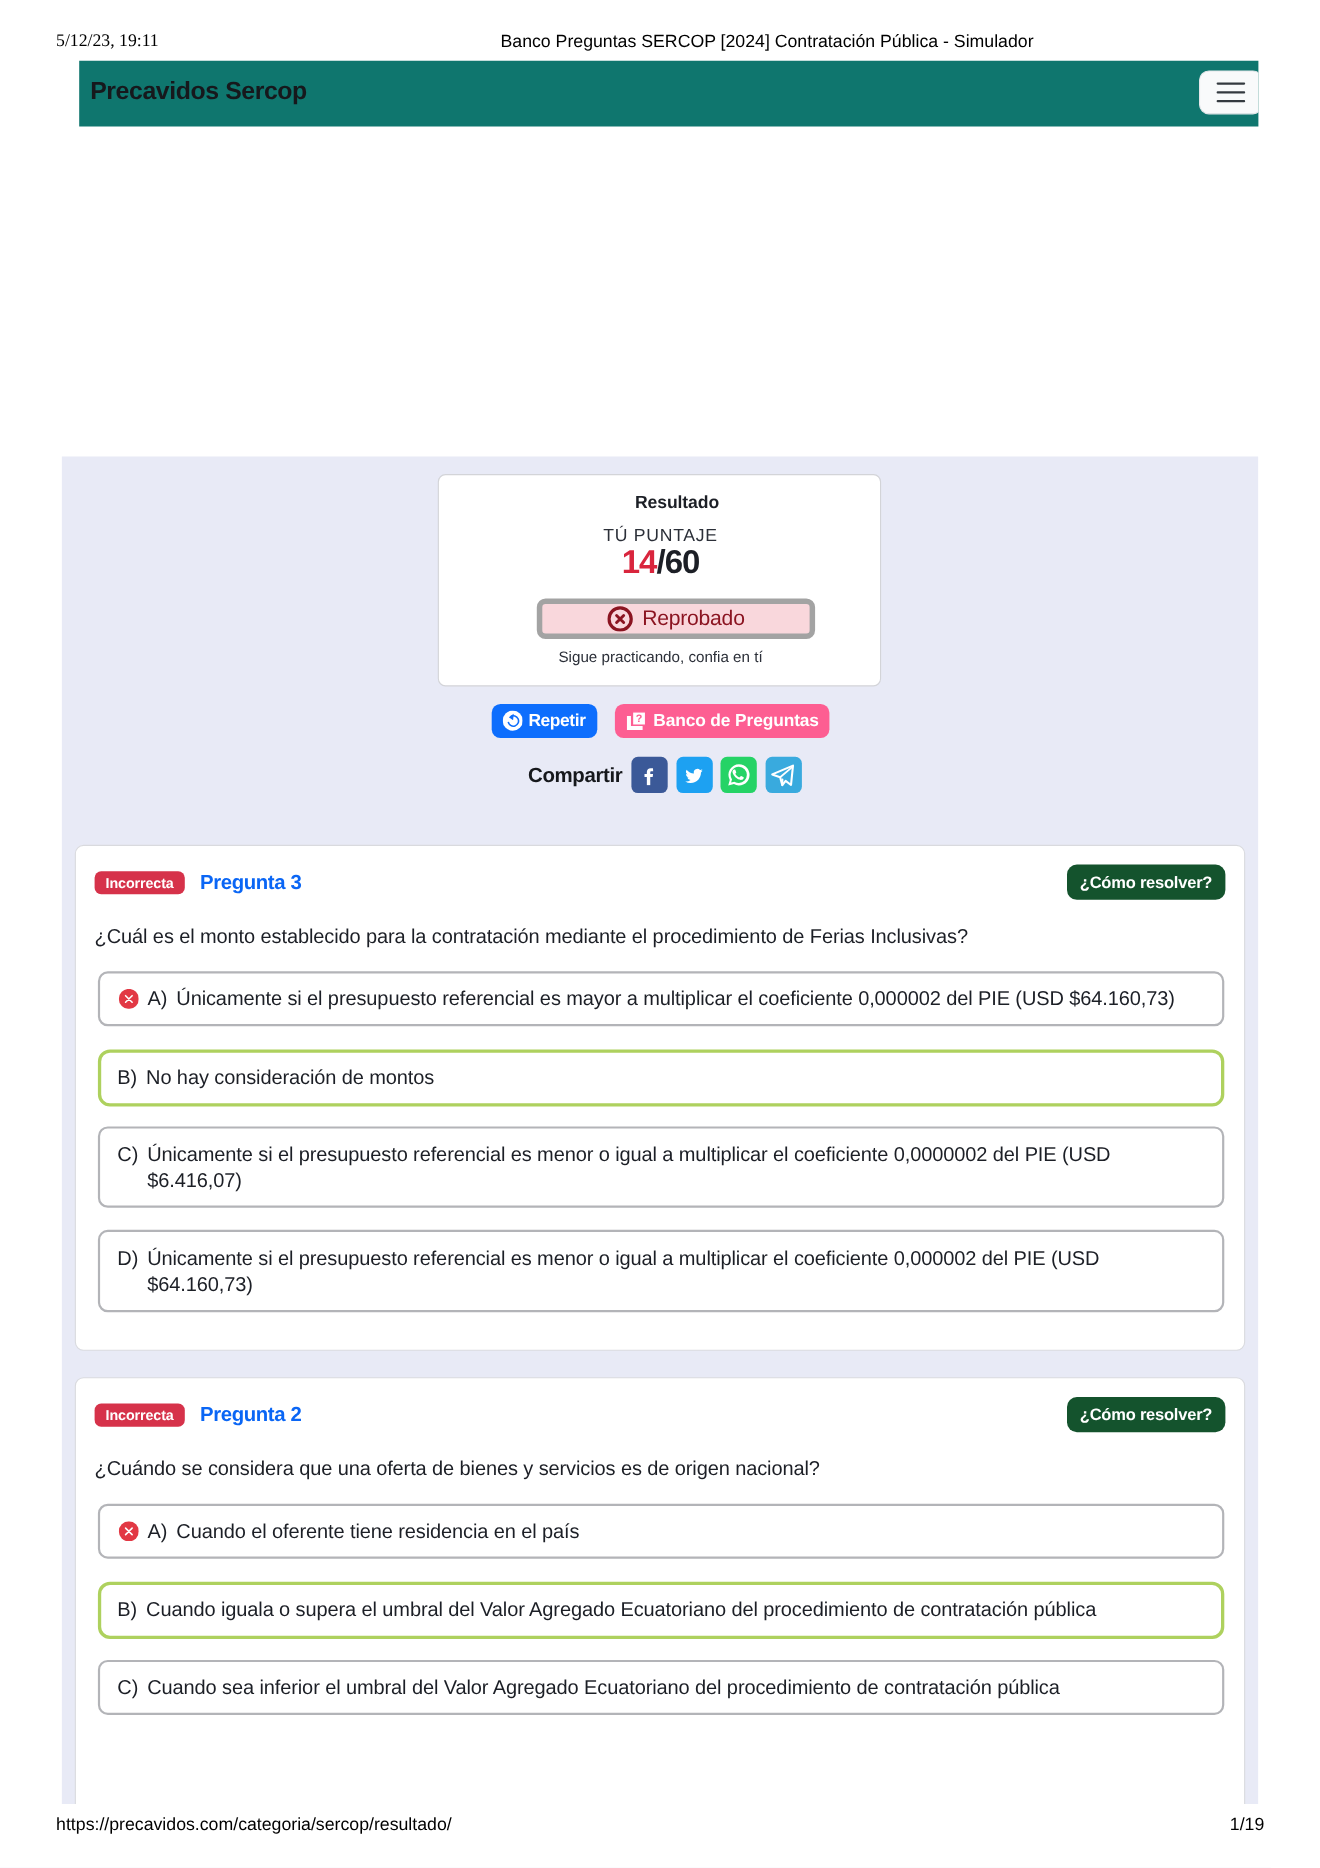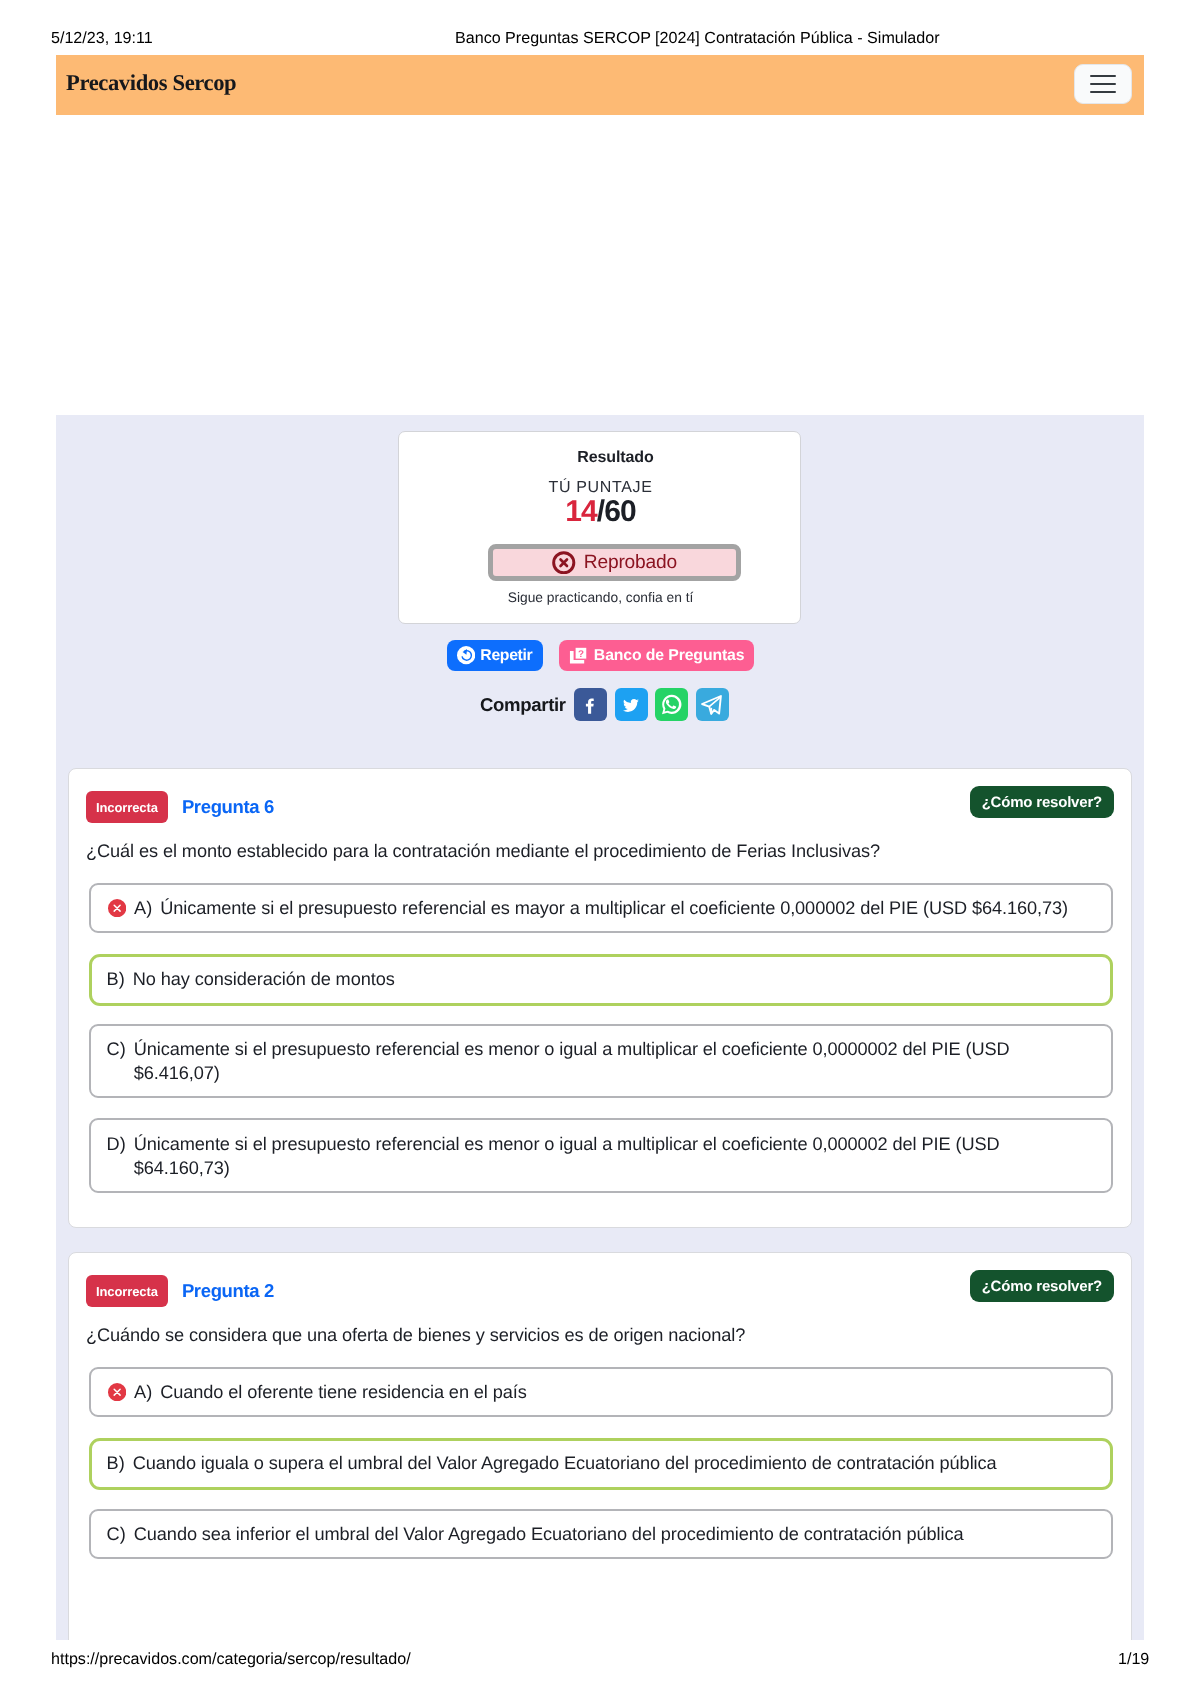--- a/index.html
+++ b/index.html
@@ -2,31 +2,31 @@
 <html><head>
 <meta charset="utf-8">
 <style>
   * { box-sizing: border-box; margin:0; padding:0; }
   html, body { width:1200px; height:1698px; }
   body { font-family:"Liberation Sans", sans-serif; background:#ffffff; position:relative; overflow:hidden;
          -webkit-font-smoothing:antialiased; text-rendering:geometricPrecision; }
 
   
   .print-header { position:absolute; left:0; top:0; width:1200px; height:55px; }
-  .ph-date { position:absolute; left:51px; top:31px; font-size:16.1px; color:#000; line-height:14px; }
+  .ph-date { position:absolute; left:51px; top:31px; font-size:16.1px; color:#000; line-height:14px;font-family:Liberation Serif, serif; }
   .ph-title { position:absolute; left:441px; top:31px; font-size:16.1px; color:#000; line-height:14px; white-space:nowrap;margin-left:14px; }
   .print-footer { position:absolute; left:0; top:1638px; width:1200px; height:60px; }
   .pf-url { position:absolute; left:51px; top:14px; font-size:16.1px; color:#000; line-height:14px; }
   .pf-page { position:absolute; left:1118px; top:14px; font-size:16.1px; color:#000; line-height:14px; }
 
   
   .canvas { position:absolute; left:56px; top:55px; width:1088px; height:1585px; overflow:hidden; }
 
   
-  .site-header { position:absolute; left:0; top:0; width:1088px; height:60px; background:#fdba74;font-family:Liberation Serif, serif; }
+  .site-header { position:absolute; left:16px; top:0; width:1088px; height:60px; background:#0f766e; }
   .brand { position:absolute; left:10px; top:-2px; height:60px; display:flex; align-items:center;
            font-size:22.6px; font-weight:700; color:#16181c; letter-spacing:-0.38px; }
   .burger { position:absolute; left:1018px; top:9px; width:58px; height:40px; border:1px solid #e4e6e9;
             border-radius:9px; background:#f9fafb; display:flex; flex-direction:column;
             align-items:center; justify-content:center; gap:6.2px; }
   .burger span { display:block; width:26px; height:2.2px; background:#343a40; border-radius:1px; }
 
   
   .lav { position:absolute; left:0; top:360px; width:1088px; height:1225px; background:#e8eaf6; }
 
@@ -58,21 +58,21 @@
   
   .share { position:absolute; left:424px; top:633px; display:flex; justify-content:flex-start;
            align-items:center; gap:7.5px; }
   .share-label { font-size:18.6px; font-weight:700; color:#16181c; letter-spacing:-0.35px; margin-right:1px; line-height:33px; }
   .sbtn { width:33px; height:33px; border-radius:6px; display:flex; align-items:center; justify-content:center; }
 
   
   .qcard { position:absolute; left:12px; width:1064px; background:#fff; border:1px solid #d9dade;
            border-radius:8px; }
   .qhead { position:absolute; left:17px; top:22px; display:flex; align-items:center; gap:14px; }
-  .badge { height:32px; padding:4px 10px; border-radius:6px; background:#d6324a; color:#fff;
+  .badge { height:21px; padding:4px 10px; border-radius:6px; background:#d6324a; color:#fff;
            font-size:13px; font-weight:700; display:flex; align-items:center; letter-spacing:-0.1px; }
   .qtitle { font-size:18.5px; font-weight:700; color:#0a66f5; letter-spacing:-0.35px; }
   .solve { position:absolute; right:17px; top:17px; height:32px; padding:0 12px; border-radius:9px;
            background:#14532d; color:#fff; font-size:15px; font-weight:700; display:flex;
            align-items:center; letter-spacing:-0.2px; }
   .qtext { position:absolute; left:17px; top:71px; width:1035px; font-size:18.2px; line-height:22px; color:#1c1f26;
            letter-spacing:-0.1px; }
   .opt { position:absolute; left:20px; width:1024px; border:2px solid #b3b4b8; border-radius:9px;
          background:#fff; display:flex; align-items:center; padding:0 32px 0 15.6px; }
   .opt .inner { display:flex; align-items:flex-start; }
@@ -162,21 +162,21 @@
         <path d="M11.2 20.8 L11.4 15.5" fill="none" stroke="#fff" stroke-width="1.6" stroke-linecap="round"></path>
       </svg>
     </div>
   </div>
 </div>
 
 <div class="qcards">
 <div class="qcard" id="qcard0" style="top:768px;height:460px">
   <div class="qhead">
     <div class="badge">Incorrecta</div>
-    <div class="qtitle">Pregunta 6</div>
+    <div class="qtitle">Pregunta 3</div>
   </div>
   <div class="solve">¿Cómo resolver?</div>
   <div class="qtext">¿Cuál es el monto establecido para la contratación mediante el procedimiento de Ferias Inclusivas?</div>
   <div class="opt" style="top:114px;height:50px">
     <svg class="oicon" viewBox="0 0 24 24">
           <circle cx="12" cy="12" r="12" fill="#e23844"></circle>
           <path d="M8.1 8.1 L15.9 15.9 M15.9 8.1 L8.1 15.9" stroke="#fff" stroke-width="1.9" stroke-linecap="round"></path>
         </svg>
     <span class="inner">
           <span class="oletter">A)</span>

